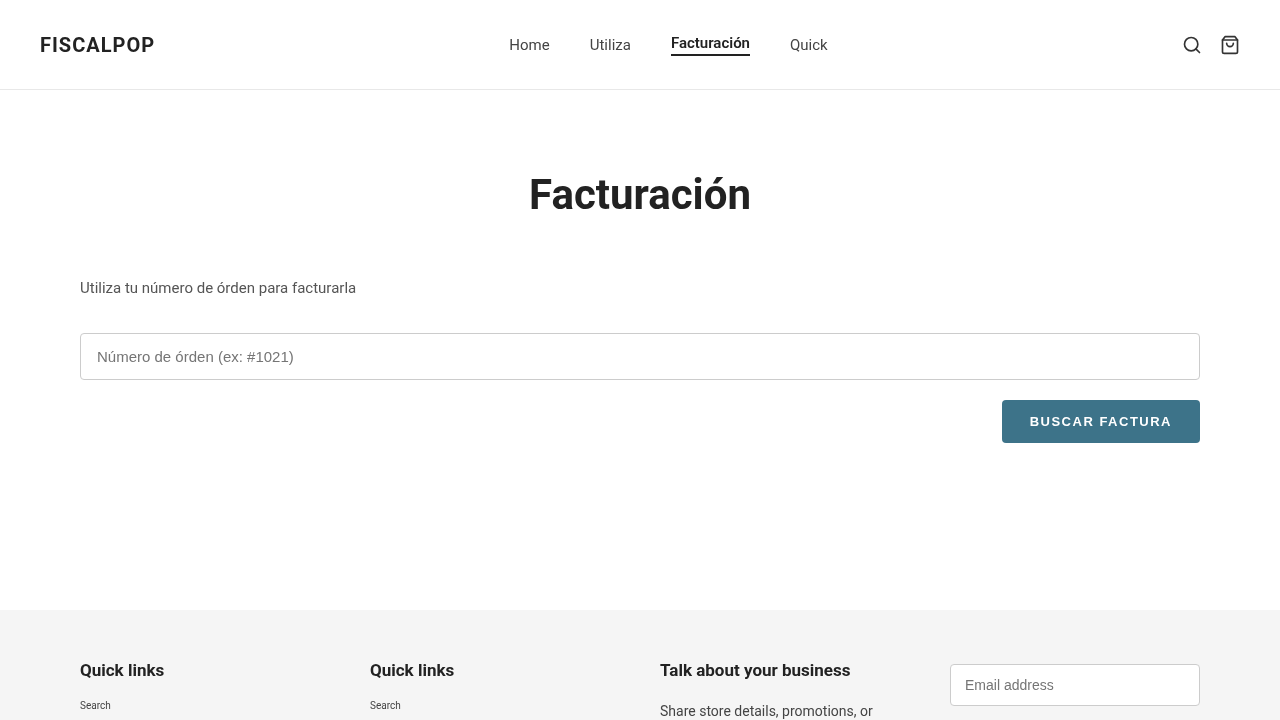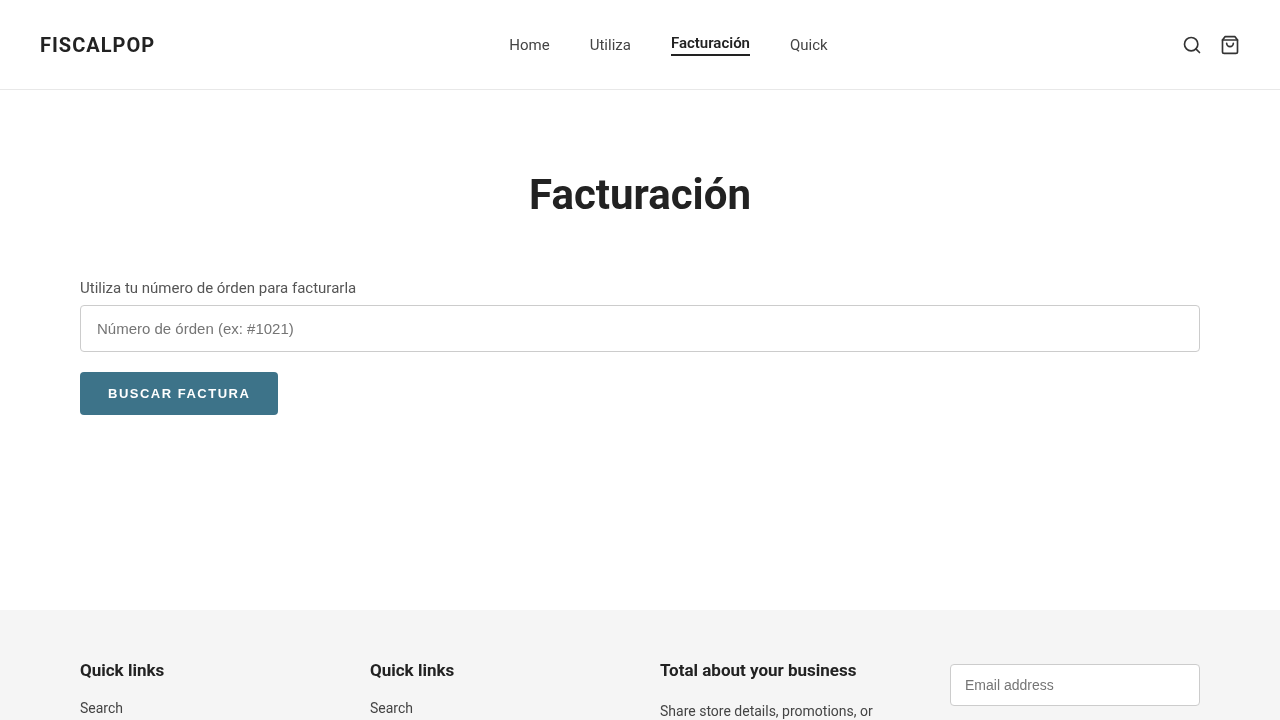--- a/index.html
+++ b/index.html
@@ -80,21 +80,21 @@
       text-align: center;
       font-size: 42px;
       font-weight: 700;
       color: #222;
       margin-bottom: 60px;
     }
 
     .subtitle {
       font-size: 15px;
       color: #555;
-      margin-bottom: 8px;
+      margin-bottom: 36px;
     }
 
     .form-row {
       display: flex;
       gap: 20px;
       margin-bottom: 20px;
     }
 
     .form-input {
       flex: 1;
@@ -116,20 +116,21 @@
       font-weight: 700;
       letter-spacing: 1.5px;
       border-radius: 4px;
       cursor: pointer;
       white-space: nowrap;
       text-transform: uppercase;
     }
 
     .btn-row {
       display: flex;
+      justify-content: flex-end;
       margin-top: 8px;
     }
 
     
     footer {
       background: #f5f5f5;
       padding: 50px 80px 40px;
     }
 
     .footer-grid {
@@ -142,21 +143,21 @@
       font-size: 17px;
       font-weight: 700;
       color: #222;
       margin-bottom: 20px;
     }
 
     .footer-col a {
       display: block;
       text-decoration: none;
       color: #444;
-      font-size: 14px;
+      font-size: 10px;
       margin-bottom: 2px;
     }
 
     .footer-col p {
       font-size: 14px;
       color: #444;
       line-height: 1.6;
     }
 
     .newsletter-input {
@@ -220,21 +221,21 @@
       <h3>Quick links</h3>
       <a href="#">Search</a>
     </div>
 
     <div class="footer-col">
       <h3>Quick links</h3>
       <a href="#">Search</a>
     </div>
 
     <div class="footer-col">
-      <h3>Total about your business</h3>
+      <h3>Talk about your business</h3>
       <p>Share store details, promotions, or brand content</p>
     </div>
 
     <div class="footer-col">
       <input type="email" class="newsletter-input" placeholder="Email address" style="">
     </div>
   </div>
 </footer>
 
 </body></html>

